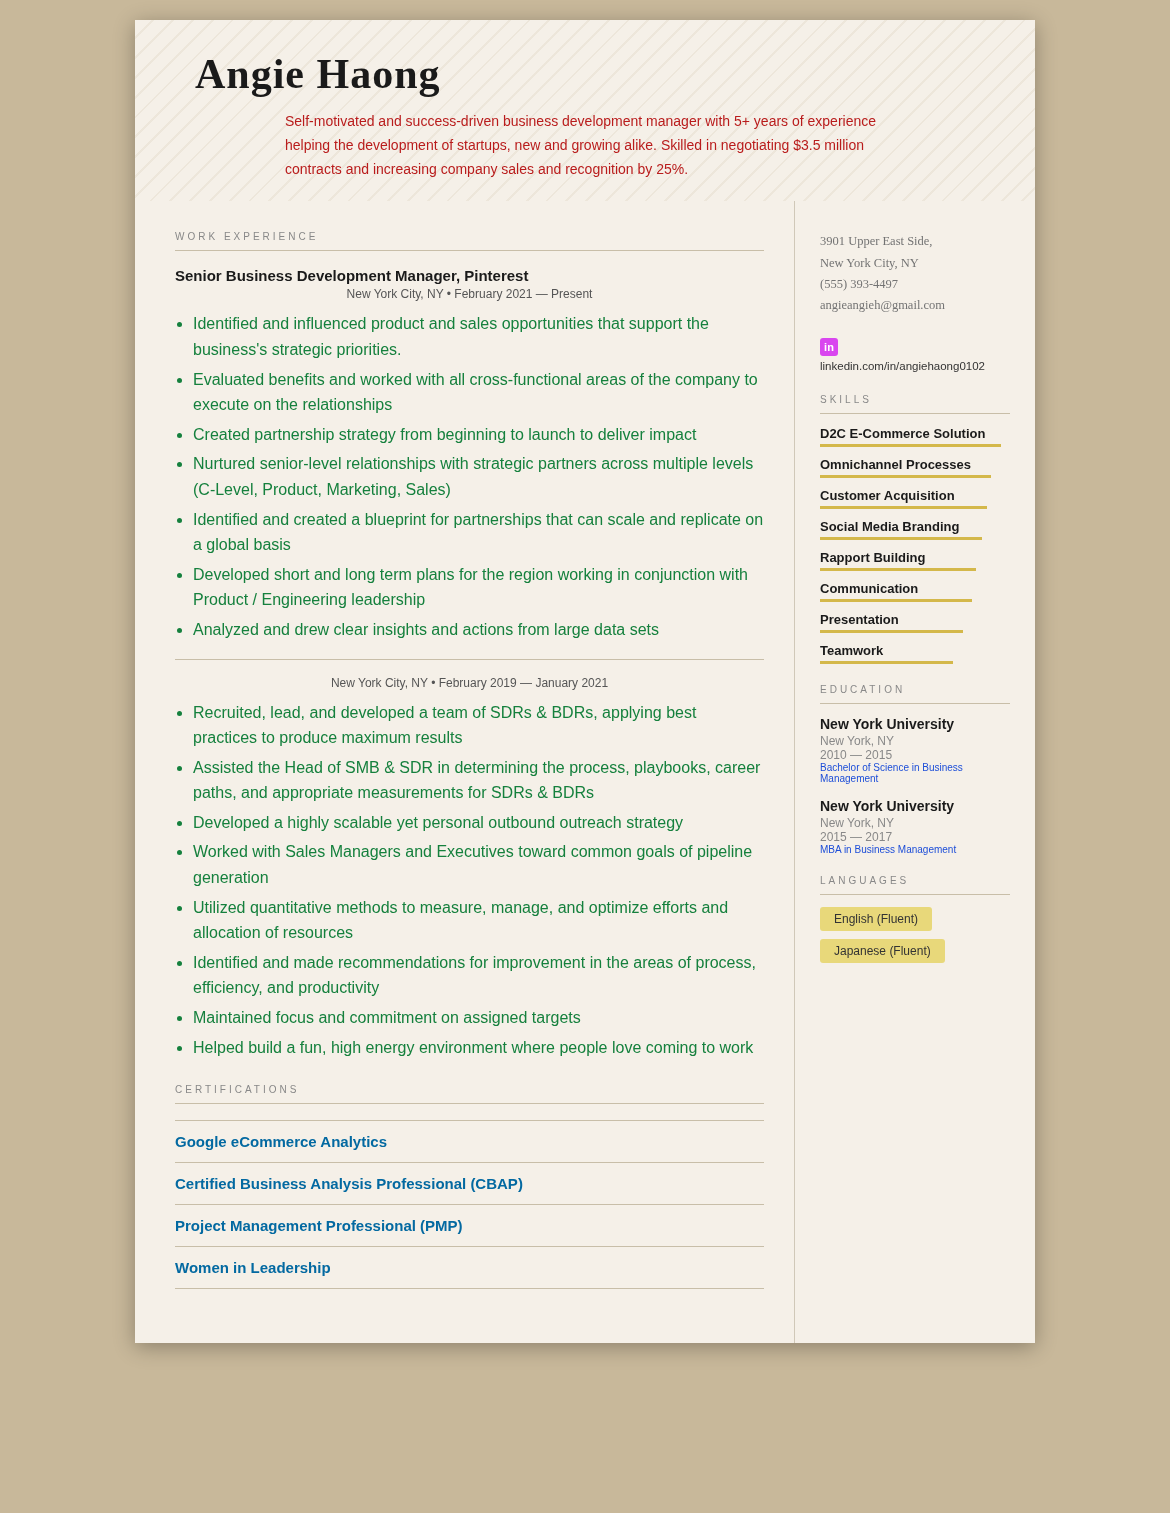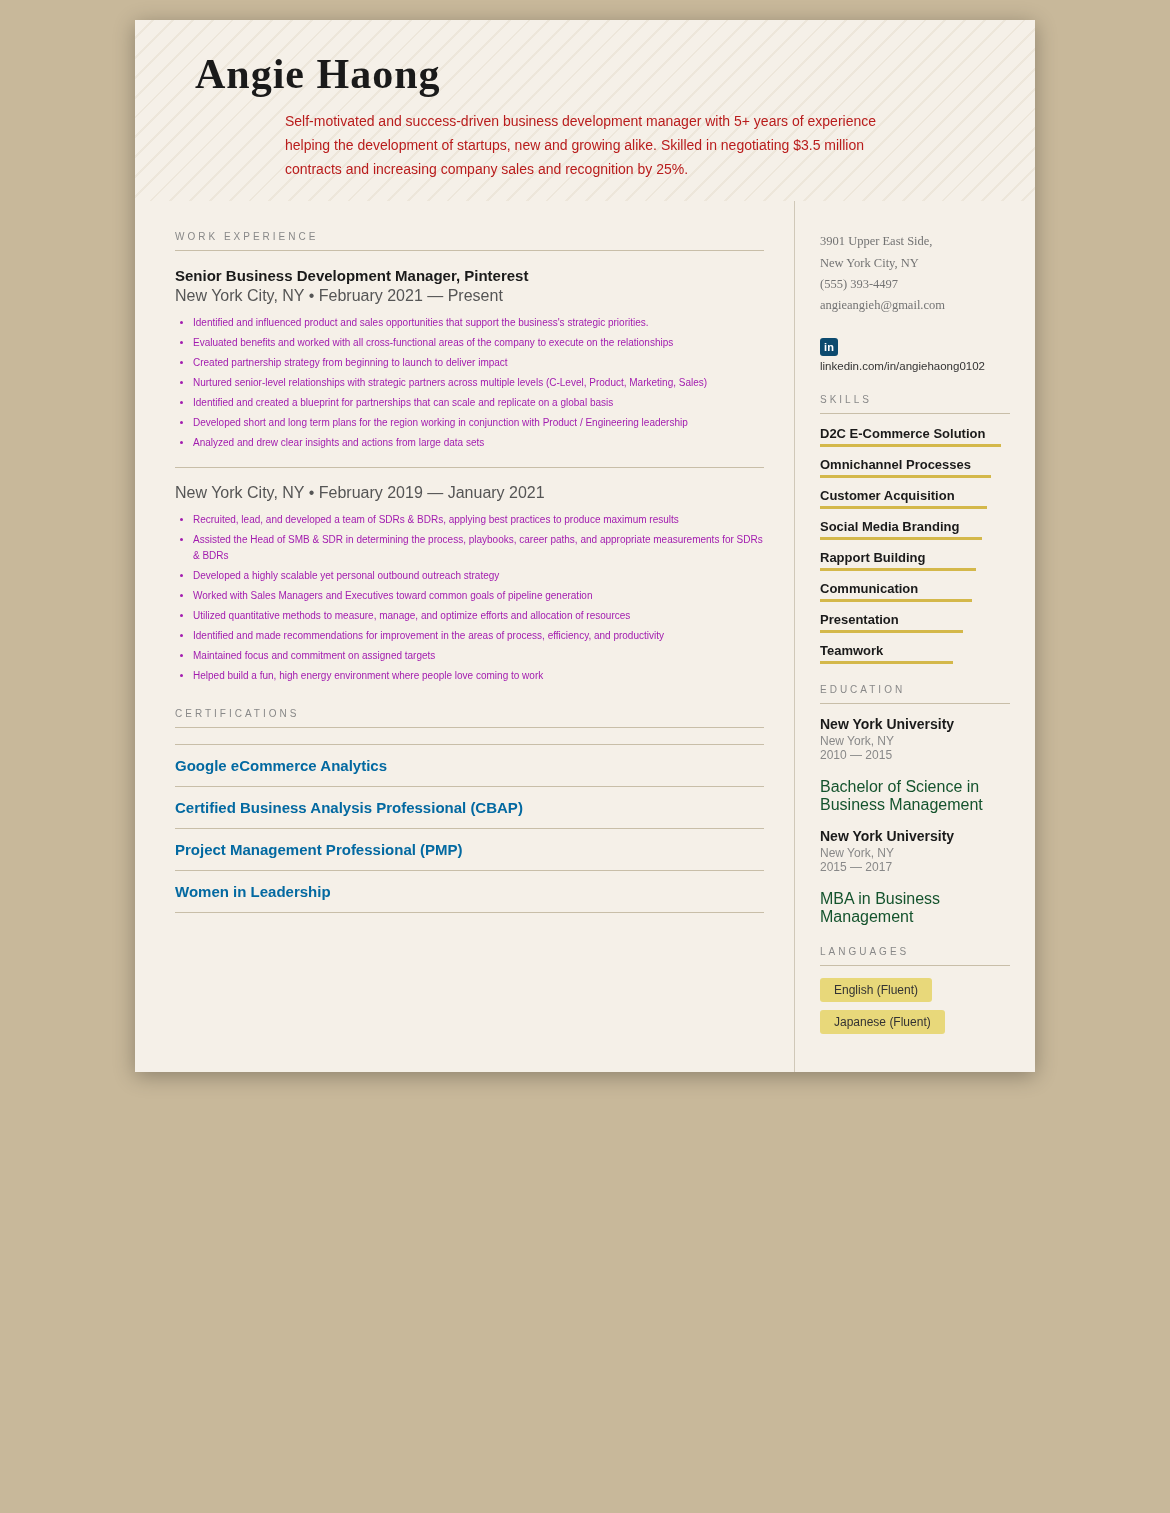--- a/index.html
+++ b/index.html
@@ -87,33 +87,34 @@
     }
     
     .job-title {
       font-size: 15px;
       font-weight: bold;
       color: #1a1a1a;
       margin-bottom: 3px;
       font-family: Arial, sans-serif;
     }
     .job-meta {
-      font-size: 16px;
+      font-size: 12px;
       color: #555;
       margin-bottom: 10px;
       font-family: Arial, sans-serif;
+      text-align: center;
     }
     .job-bullets {
       list-style: disc;
       padding-left: 18px;
       margin-bottom: 16px;
     }
     .job-bullets li {
-      font-size: 10px;
-      color: #a21caf;
+      font-size: 16px;
+      color: #15803d;
       line-height: 1.6;
       margin-bottom: 4px;
       font-family: Arial, sans-serif;
     }
     .job-section-divider {
       border: none;
       border-top: 1px solid #c8bea8;
       margin: 16px 0;
     }
     
@@ -133,21 +134,21 @@
       font-family: Liberation Serif, serif;
       font-size: 12.5px;
       color: #737373;
       line-height: 1.7;
       margin-bottom: 20px;
     }
     .linkedin-icon {
       display: inline-block;
       width: 18px;
       height: 18px;
-      background: #0c4a6e;
+      background: #d946ef;
       color: white;
       font-size: 11px;
       font-family: Arial, sans-serif;
       font-weight: bold;
       text-align: center;
       line-height: 18px;
       border-radius: 3px;
       margin-right: 4px;
       vertical-align: middle;
     }
@@ -193,24 +194,24 @@
       font-size: 12px;
       color: #888;
       font-family: Arial, sans-serif;
     }
     .edu-years {
       font-size: 12px;
       color: #888;
       font-family: Arial, sans-serif;
     }
     .edu-degree {
-      font-size: 16px;
-      color: #14532d;
-      font-family: Arial, sans-serif;
-      margin-top: 16px;
+      font-size: 10px;
+      color: #1d4ed8;
+      font-family: Arial, sans-serif;
+      margin-top: 0;
     }
     
     .lang-badge {
       display: inline-block;
       background: #e8d87a;
       color: #333;
       font-family: Arial, sans-serif;
       font-size: 12px;
       padding: 5px 14px;
       border-radius: 3px;

